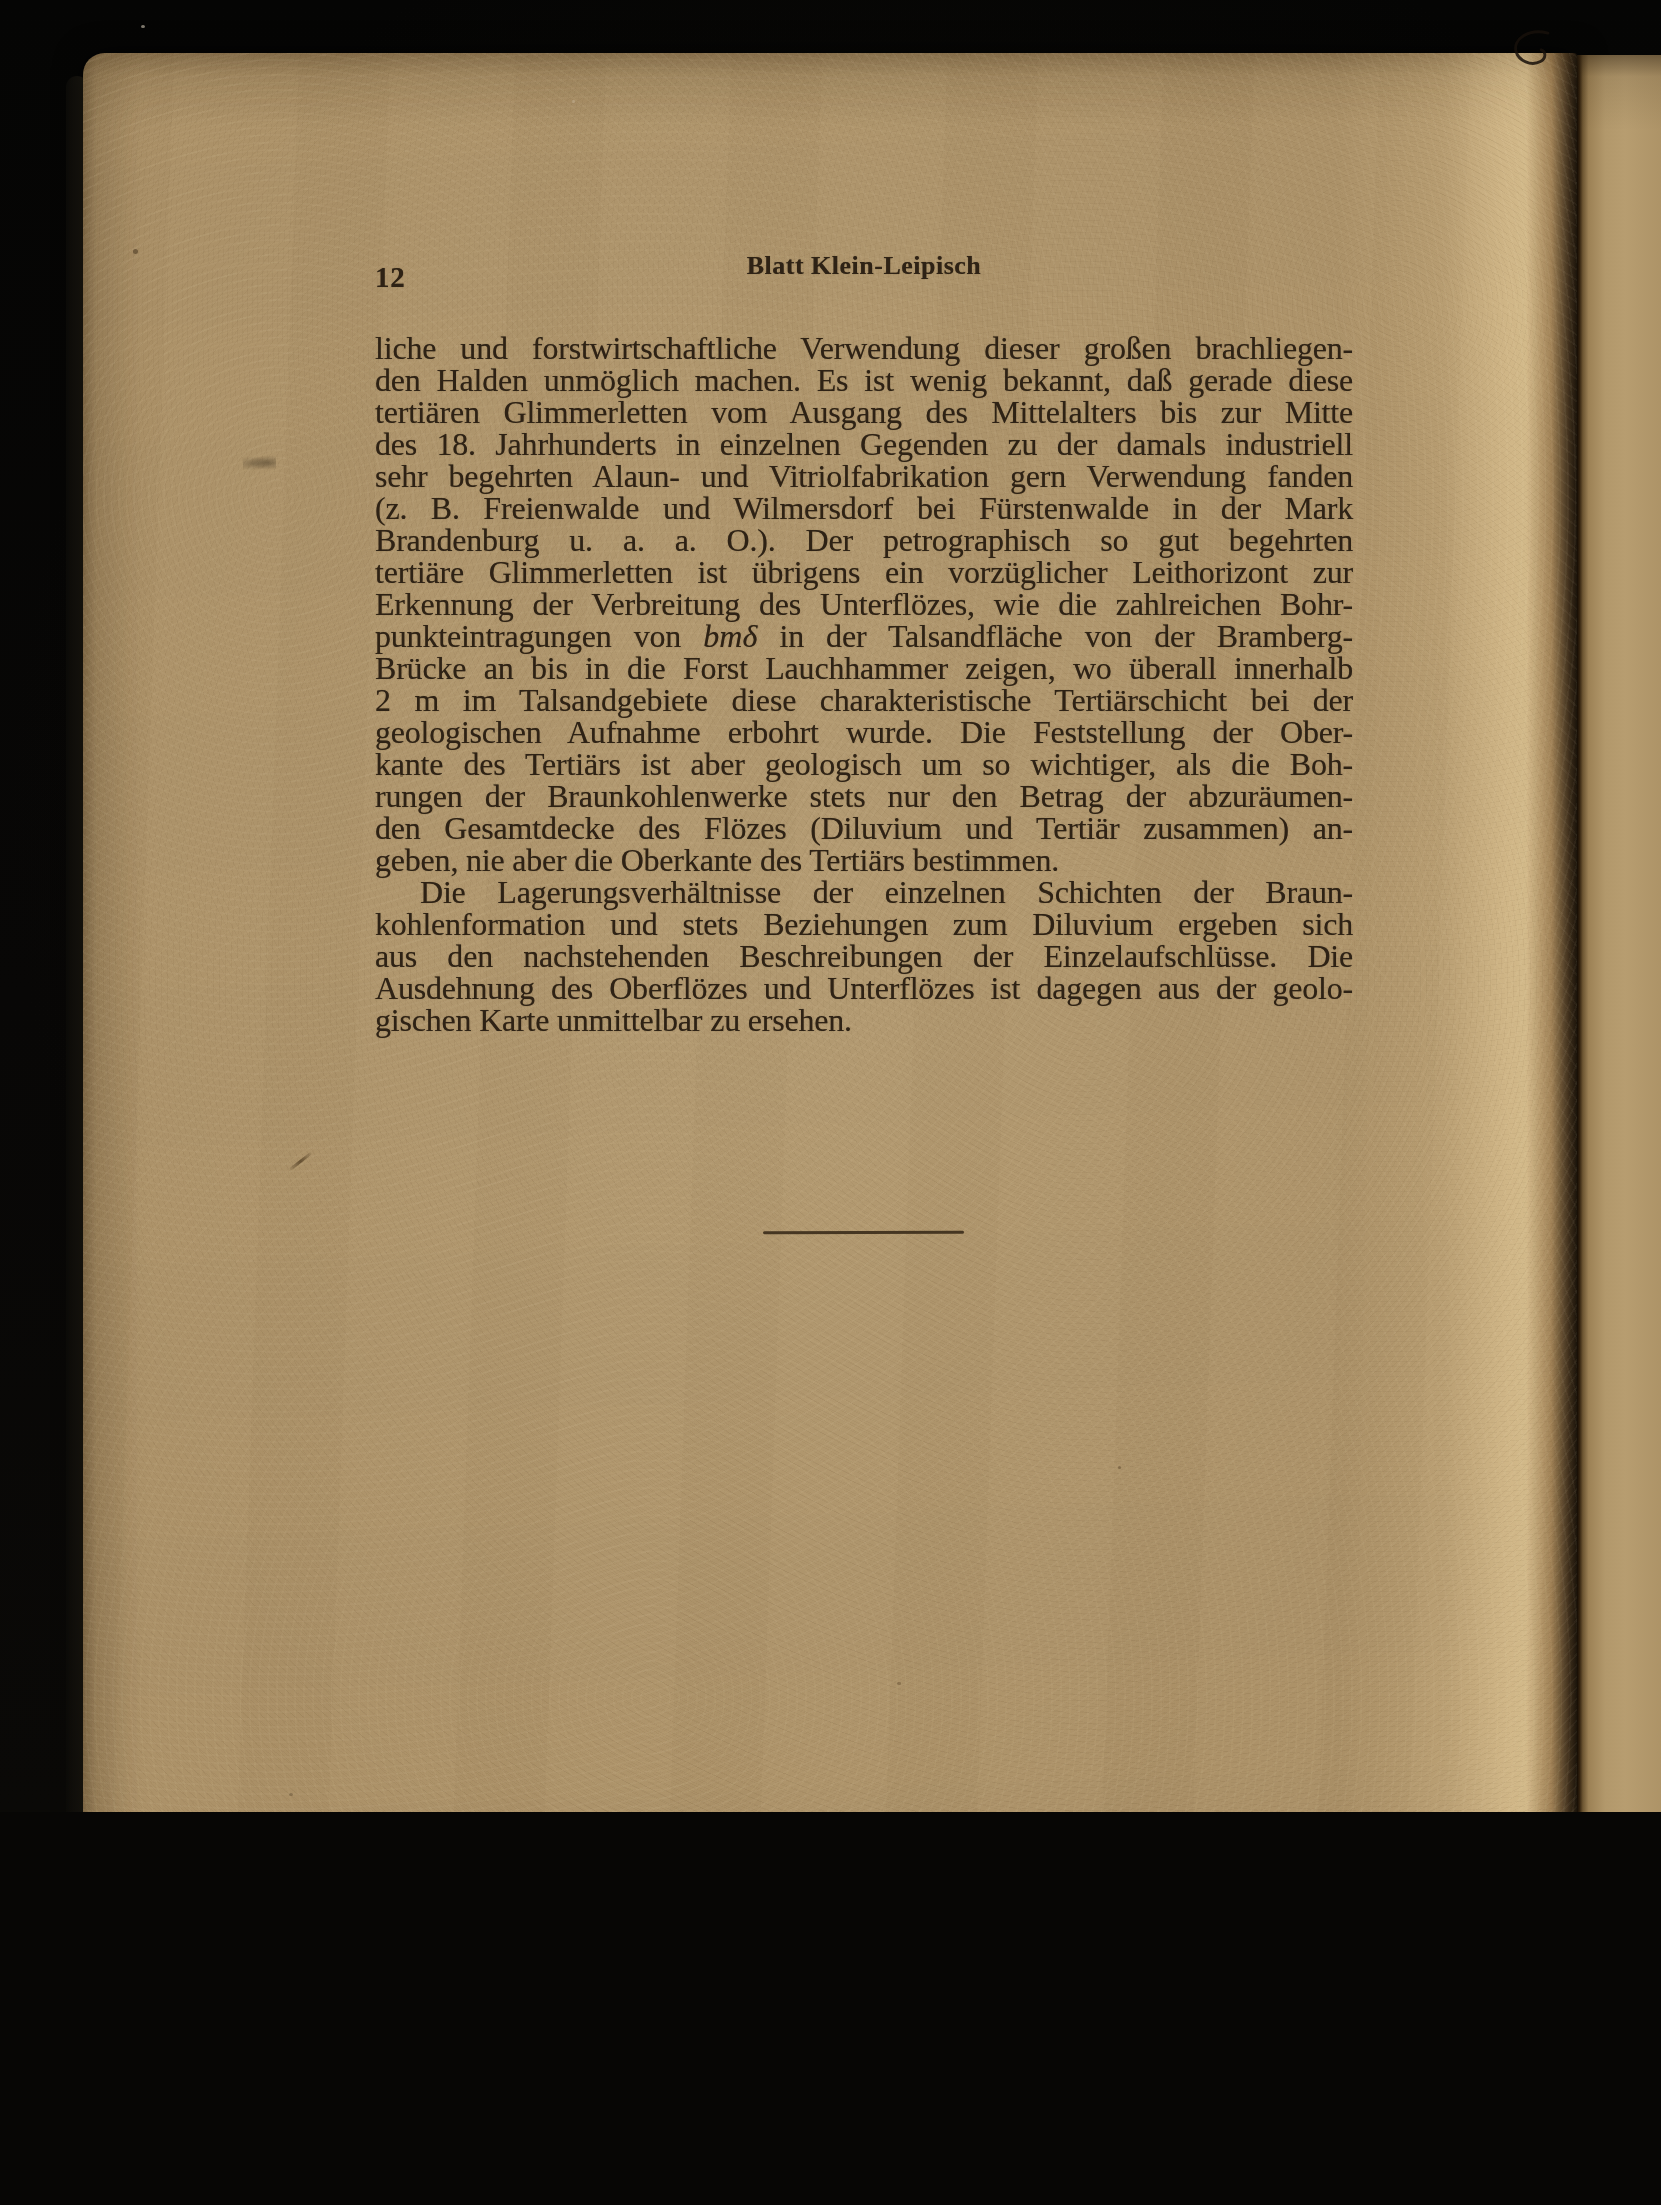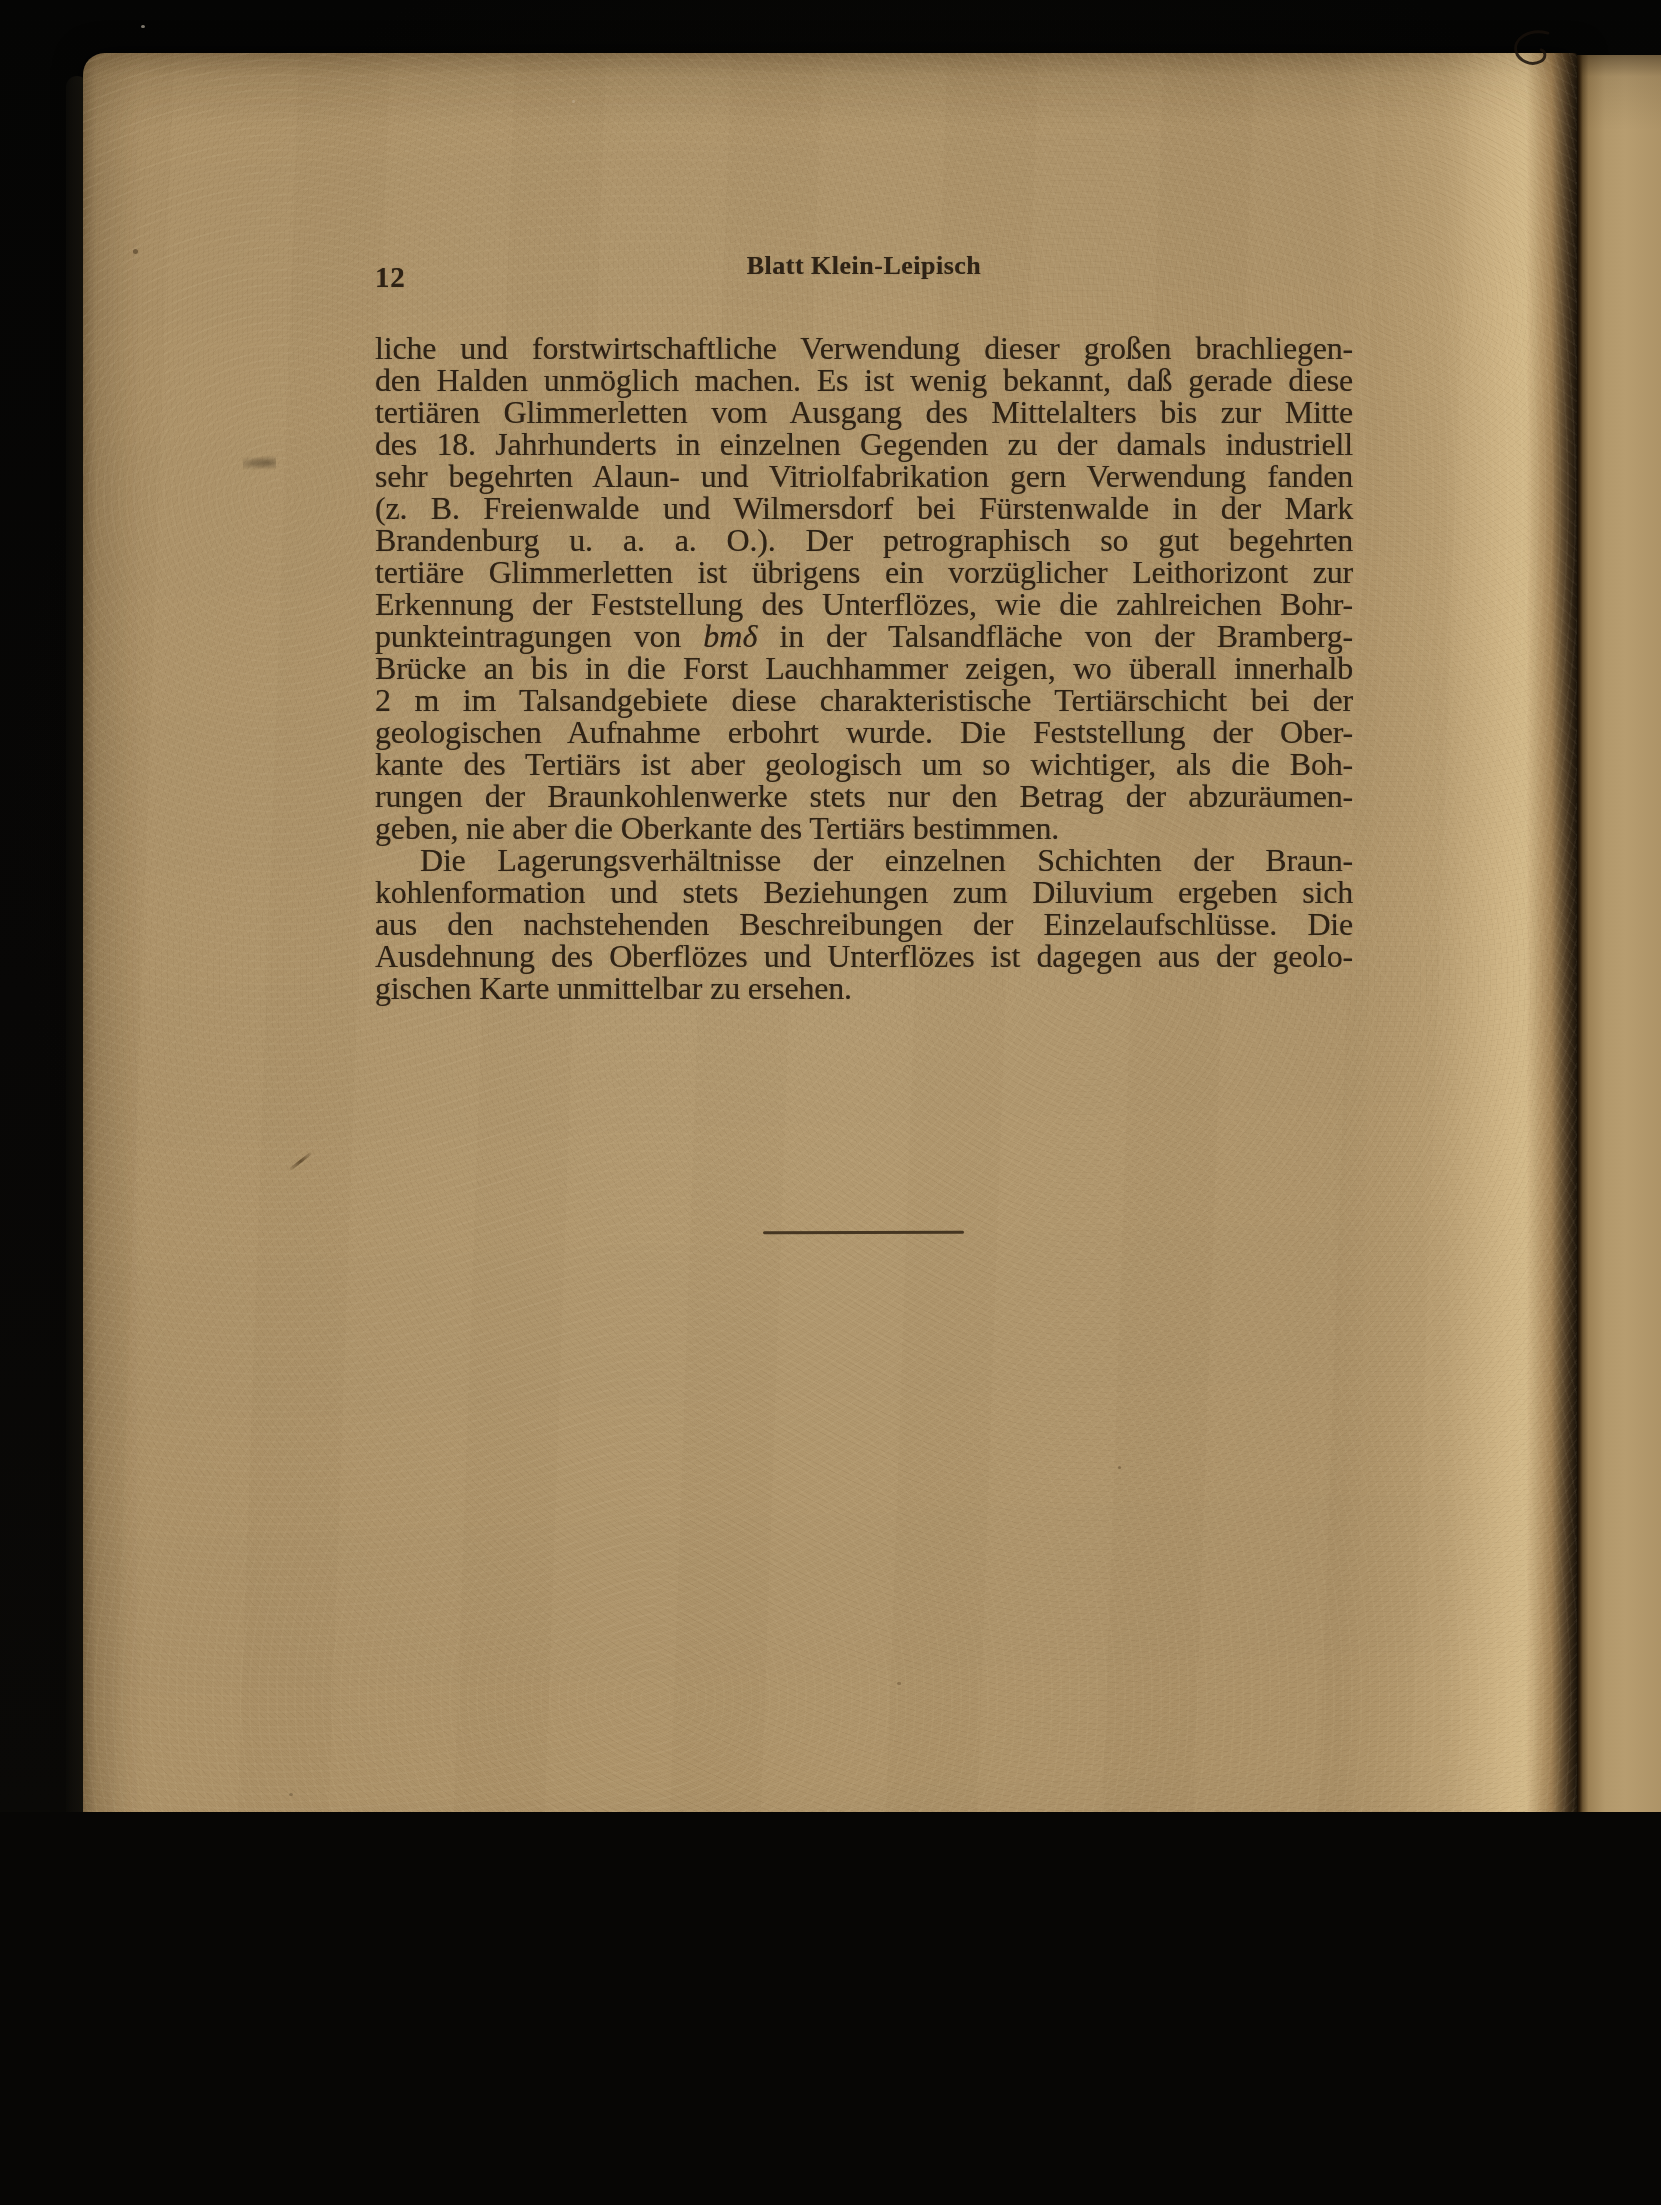--- a/index.html
+++ b/index.html
@@ -163,27 +163,28 @@
     <div class="body-text ink">
       <div>
         <div class="text-line">liche und forstwirtschaftliche Verwendung dieser großen brachliegen-</div>
         <div class="text-line">den Halden unmöglich machen. Es ist wenig bekannt, daß gerade diese</div>
         <div class="text-line">tertiären Glimmerletten vom Ausgang des Mittelalters bis zur Mitte</div>
         <div class="text-line">des 18. Jahrhunderts in einzelnen Gegenden zu der damals industriell</div>
         <div class="text-line">sehr begehrten Alaun- und Vitriolfabrikation gern Verwendung fanden</div>
         <div class="text-line">(z. B. Freienwalde und Wilmersdorf bei Fürstenwalde in der Mark</div>
         <div class="text-line">Brandenburg u. a. a. O.). Der petrographisch so gut begehrten</div>
         <div class="text-line">tertiäre Glimmerletten ist übrigens ein vorzüglicher Leithorizont zur</div>
-        <div class="text-line">Erkennung der Feststellung des Unterflözes, wie die zahlreichen Bohr-</div>
+        <div class="text-line">Erkennung der Verbreitung des Unterflözes, wie die zahlreichen Bohr-</div>
         <div class="text-line"><span>punkteintragungen von</span> <em class="map-symbol">bmδ</em> <span>in der Talsandfläche von der Bramberg-</span></div>
         <div class="text-line">Brücke an bis in die Forst Lauchhammer zeigen, wo überall innerhalb</div>
         <div class="text-line">2 m im Talsandgebiete diese charakteristische Tertiärschicht bei der</div>
         <div class="text-line">geologischen Aufnahme erbohrt wurde. Die Feststellung der Ober-</div>
         <div class="text-line">kante des Tertiärs ist aber geologisch um so wichtiger, als die Boh-</div>
         <div class="text-line">rungen der Braunkohlenwerke stets nur den Betrag der abzuräumen-</div>
+        <div class="text-line">den Gesamtdecke des Flözes (Diluvium und Tertiär zusammen) an-</div>
         <div class="text-line flush">geben, nie aber die Oberkante des Tertiärs bestimmen.</div>
       </div>
       <div>
         <div class="text-line indent">Die Lagerungsverhältnisse der einzelnen Schichten der Braun-</div>
         <div class="text-line">kohlenformation und stets Beziehungen zum Diluvium ergeben sich</div>
         <div class="text-line">aus den nachstehenden Beschreibungen der Einzelaufschlüsse. Die</div>
         <div class="text-line">Ausdehnung des Oberflözes und Unterflözes ist dagegen aus der geolo-</div>
         <div class="text-line flush">gischen Karte unmittelbar zu ersehen.</div>
       </div>
     </div>

